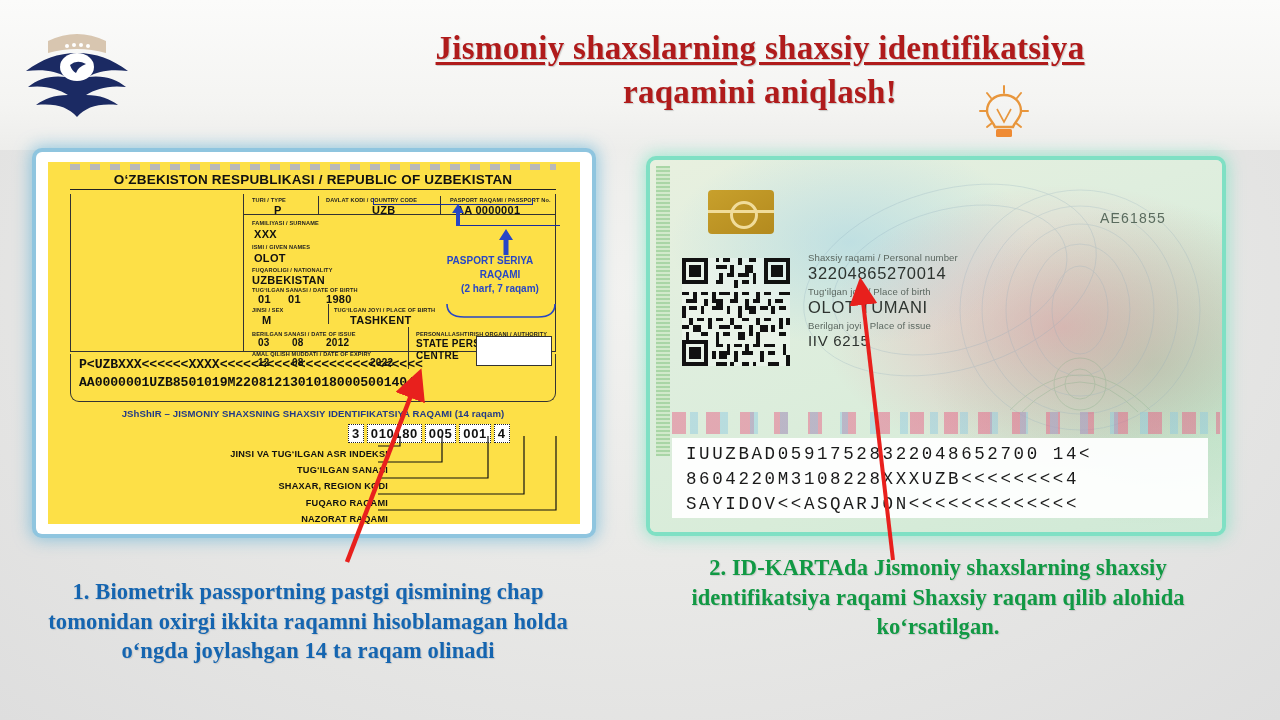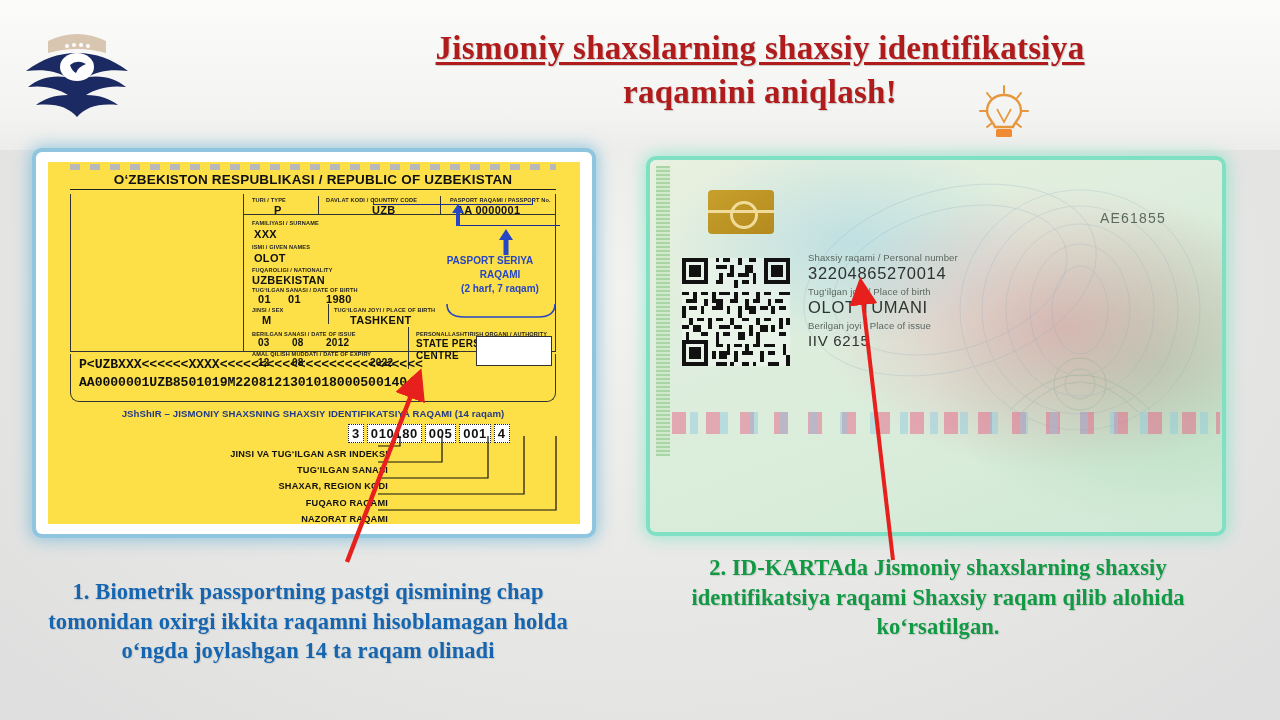--- a/index.html
+++ b/index.html
@@ -628,20 +628,25 @@
         <div class="idval">32204865270014</div>
         <div class="idlbl">Tug‘ilgan joyi / Place of birth</div>
         <div class="idval">OLOT TUMANI</div>
         <div class="idlbl">Berilgan joyi / Place of issue</div>
         <div class="idval small">IIV 6215</div>
       </div>
 
       <div id="id-rosette"></div>
       <div id="id-rosette2"></div>
 
+      <div id="id-mrz-panel">
+        <div class="idmrz" id="idmrz1">IUUZBAD05917528322048652700 14&lt;</div>
+        <div class="idmrz" id="idmrz2">8604220M3108228XXXUZB&lt;&lt;&lt;&lt;&lt;&lt;&lt;&lt;4</div>
+        <div class="idmrz" id="idmrz3">SAYIDOV&lt;&lt;ASQARJON&lt;&lt;&lt;&lt;&lt;&lt;&lt;&lt;&lt;&lt;&lt;&lt;&lt;</div>
+      </div>
     </div>
   </div>
 
   <div class="caption" id="cap-left">1. Biometrik passportning pastgi qismining chap tomonidan oxirgi ikkita raqamni hisoblamagan holda o‘ngda joylashgan 14 ta raqam olinadi</div>
   <div class="caption" id="cap-right">2. ID-KARTAda Jismoniy shaxslarning shaxsiy identifikatsiya raqami Shaxsiy raqam qilib alohida ko‘rsatilgan.</div>
 
   <svg id="overlay-arrows" viewBox="0 0 1280 720">
     <defs>
       <marker id="rhead" markerWidth="7" markerHeight="7" refX="3" refY="3.5" orient="auto">
         <path d="M0 0 L7 3.5 L0 7 Z" fill="#e8201d"></path>

